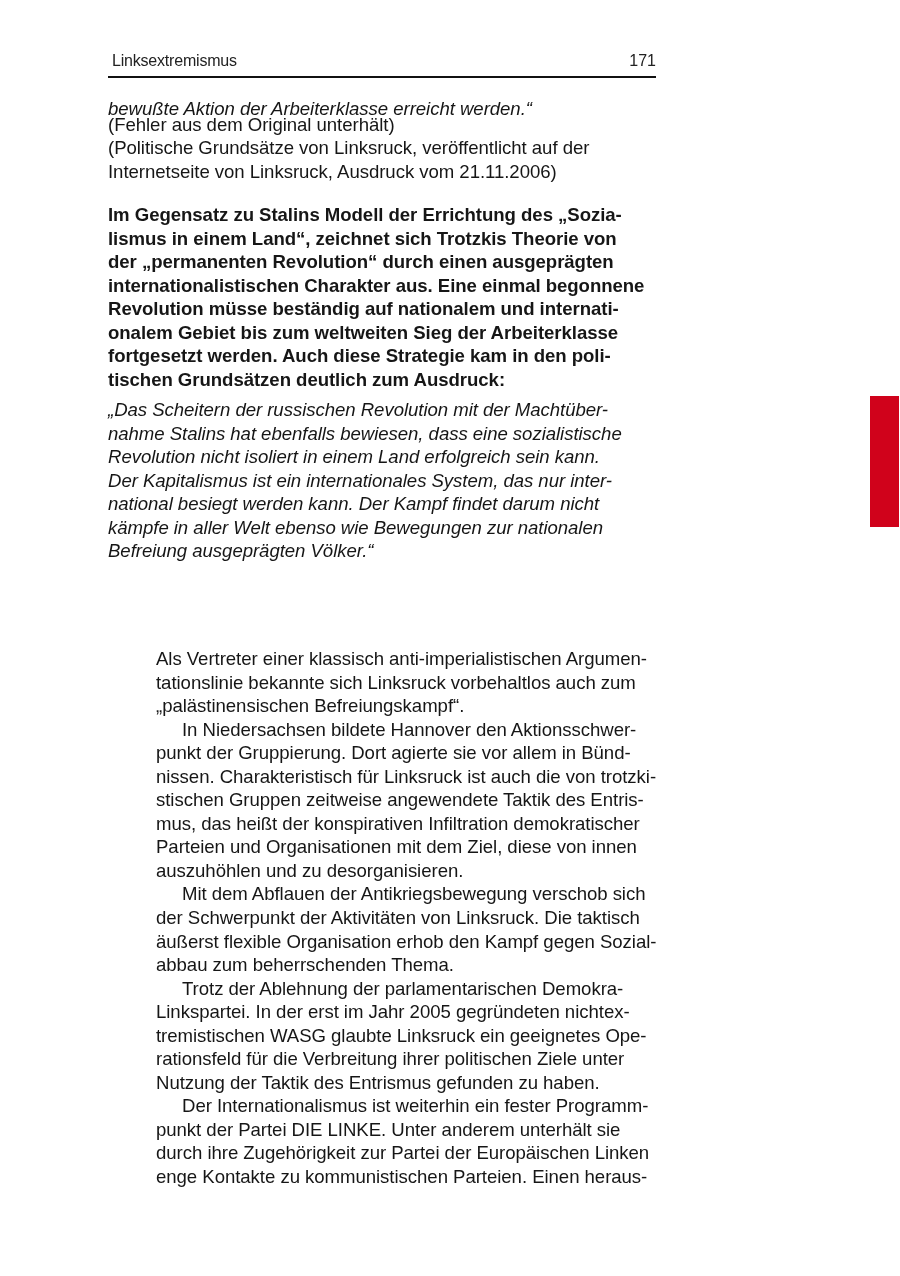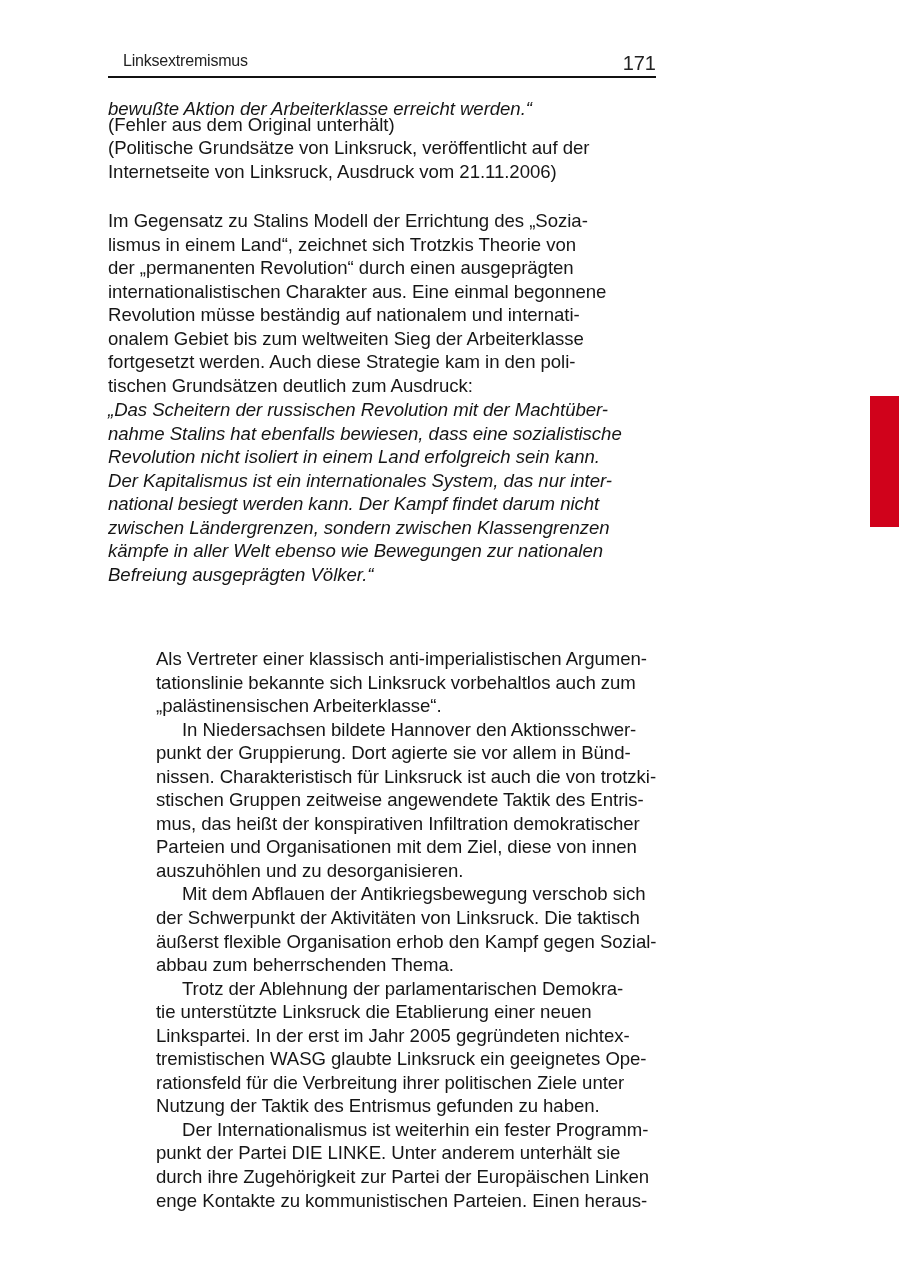--- a/index.html
+++ b/index.html
@@ -23,33 +23,33 @@
   }
   .running-head {
     position: absolute;
     left: 108px;
     top: 52px;
     width: 548px;
     height: 24px;
   }
   .running-head .title {
     position: absolute;
-    left: 15px;
+    left: 4px;
     top: 0;
     font-family: "Liberation Sans", sans-serif;
     font-size: 16px;
     letter-spacing: -0.2px;
     color: #222;
   }
   .running-head .pageno {
     position: absolute;
     right: 0;
     top: 0;
     font-family: "Liberation Sans", sans-serif;
-    font-size: 20px;
+    font-size: 16px;
     color: #222;
   }
   .head-rule {
     position: absolute;
     left: 108px;
     top: 76px;
     width: 548px;
     height: 2px;
     background: #111;
   }
@@ -97,59 +97,57 @@
   <div class="text-block" style="top:97px;">
     <span class="line italic">bewußte Aktion der Arbeiterklasse erreicht werden.“</span>
   </div>
 
   <div class="text-block" style="top:112.5px;">
     <span class="line">(Fehler aus dem Original unterhält)</span>
     <span class="line">(Politische Grundsätze von Linksruck, veröffentlicht auf der</span>
     <span class="line">Internetseite von Linksruck, Ausdruck vom 21.11.2006)</span>
   </div>
 
-  <div class="text-block" style="top:209px;">
+  <div class="text-block" style="top:203px;font-weight:bold;">
     <span class="line">Im Gegensatz zu Stalins Modell der Errichtung des „Sozia-</span>
     <span class="line">lismus in einem Land“, zeichnet sich Trotzkis Theorie von</span>
     <span class="line">der „permanenten Revolution“ durch einen ausgeprägten</span>
     <span class="line">internationalistischen Charakter aus. Eine einmal begonnene</span>
     <span class="line">Revolution müsse beständig auf nationalem und internati-</span>
     <span class="line">onalem Gebiet bis zum weltweiten Sieg der Arbeiterklasse</span>
     <span class="line">fortgesetzt werden. Auch diese Strategie kam in den poli-</span>
     <span class="line">tischen Grundsätzen deutlich zum Ausdruck:</span>
   </div>
 
   <div class="text-block italic" style="top:398px;">
     <span class="line">„Das Scheitern der russischen Revolution mit der Machtüber-</span>
     <span class="line">nahme Stalins hat ebenfalls bewiesen, dass eine sozialistische</span>
     <span class="line">Revolution nicht isoliert in einem Land erfolgreich sein kann.</span>
     <span class="line">Der Kapitalismus ist ein internationales System, das nur inter-</span>
     <span class="line">national besiegt werden kann. Der Kampf findet darum nicht</span>
-    <span class="line">zwischen Ländergrenzen, sondern zwischen Klassengrenzen</span>
     <span class="line">kämpfe in aller Welt ebenso wie Bewegungen zur nationalen</span>
     <span class="line">Befreiung ausgeprägten Völker.“</span>
   </div>
 
   <div class="text-block" style="top:647px;margin-left:48px;">
     <span class="line">Als Vertreter einer klassisch anti-imperialistischen Argumen-</span>
     <span class="line">tationslinie bekannte sich Linksruck vorbehaltlos auch zum</span>
-    <span class="line">„palästinensischen Arbeiterklasse“.</span>
+    <span class="line">„palästinensischen Befreiungskampf“.</span>
     <span class="line indent">In Niedersachsen bildete Hannover den Aktionsschwer-</span>
     <span class="line">punkt der Gruppierung. Dort agierte sie vor allem in Bünd-</span>
     <span class="line">nissen. Charakteristisch für Linksruck ist auch die von trotzki-</span>
     <span class="line">stischen Gruppen zeitweise angewendete Taktik des Entris-</span>
     <span class="line">mus, das heißt der konspirativen Infiltration demokratischer</span>
     <span class="line">Parteien und Organisationen mit dem Ziel, diese von innen</span>
     <span class="line">auszuhöhlen und zu desorganisieren.</span>
     <span class="line indent">Mit dem Abflauen der Antikriegsbewegung verschob sich</span>
     <span class="line">der Schwerpunkt der Aktivitäten von Linksruck. Die taktisch</span>
     <span class="line">äußerst flexible Organisation erhob den Kampf gegen Sozial-</span>
     <span class="line">abbau zum beherrschenden Thema.</span>
     <span class="line indent">Trotz der Ablehnung der parlamentarischen Demokra-</span>
-    <span class="line">tie unterstützte Linksruck die Etablierung einer neuen</span>
     <span class="line">Linkspartei. In der erst im Jahr 2005 gegründeten nichtex-</span>
     <span class="line">tremistischen WASG glaubte Linksruck ein geeignetes Ope-</span>
     <span class="line">rationsfeld für die Verbreitung ihrer politischen Ziele unter</span>
     <span class="line">Nutzung der Taktik des Entrismus gefunden zu haben.</span>
     <span class="line indent">Der Internationalismus ist weiterhin ein fester Programm-</span>
     <span class="line">punkt der Partei DIE LINKE. Unter anderem unterhält sie</span>
     <span class="line">durch ihre Zugehörigkeit zur Partei der Europäischen Linken</span>
     <span class="line">enge Kontakte zu kommunistischen Parteien. Einen heraus-</span>
   </div>
 

